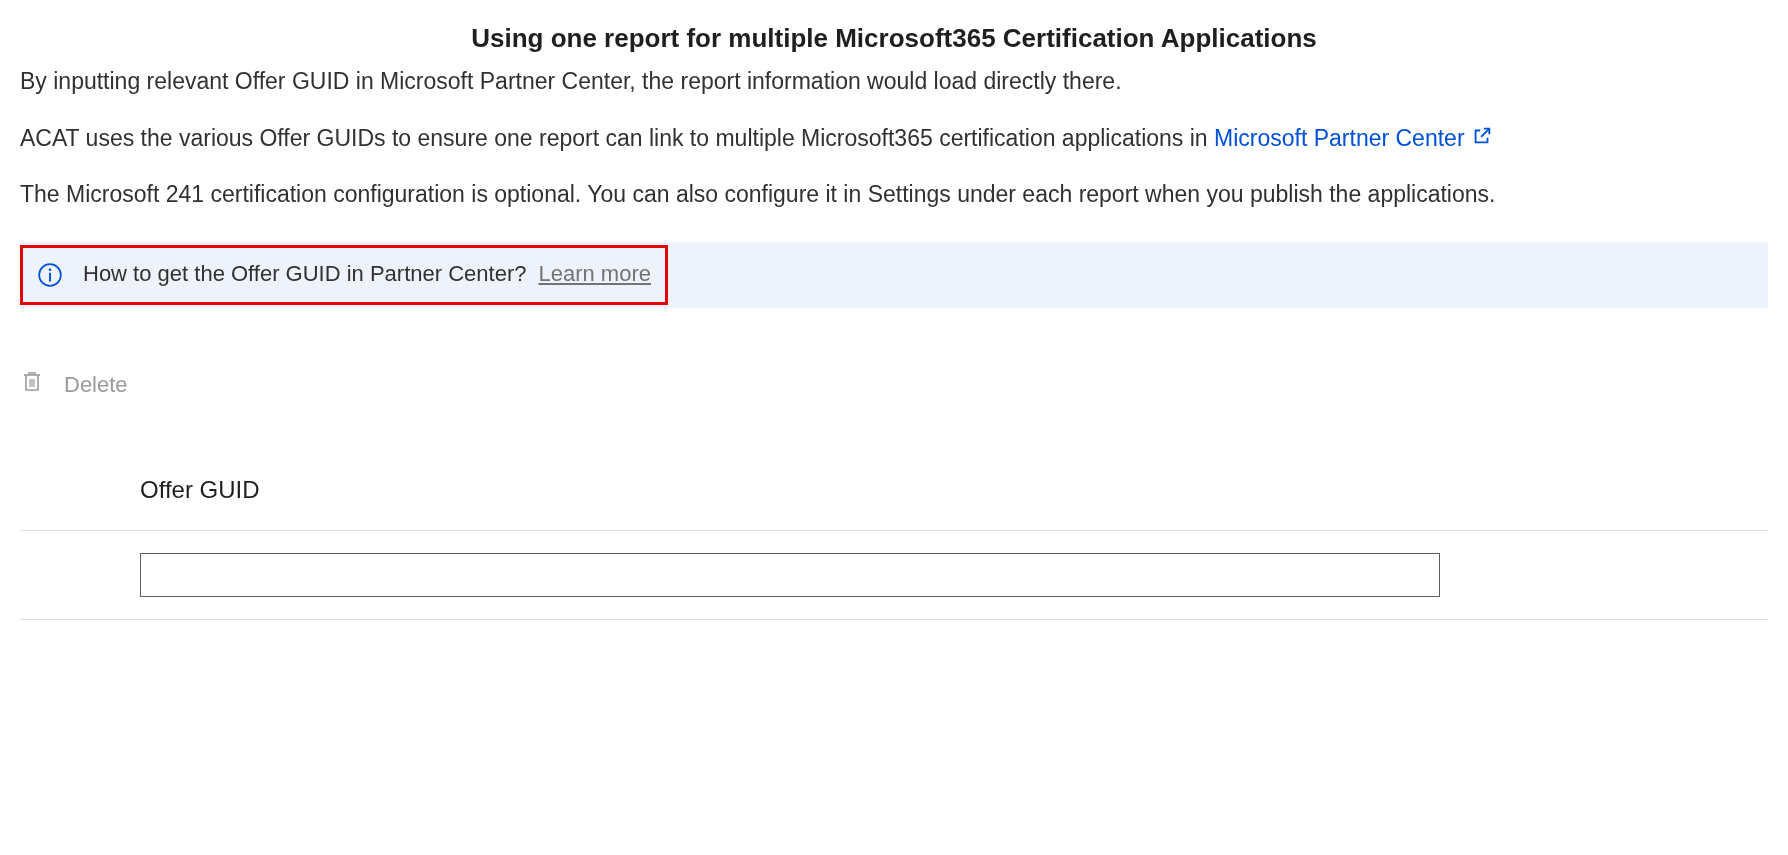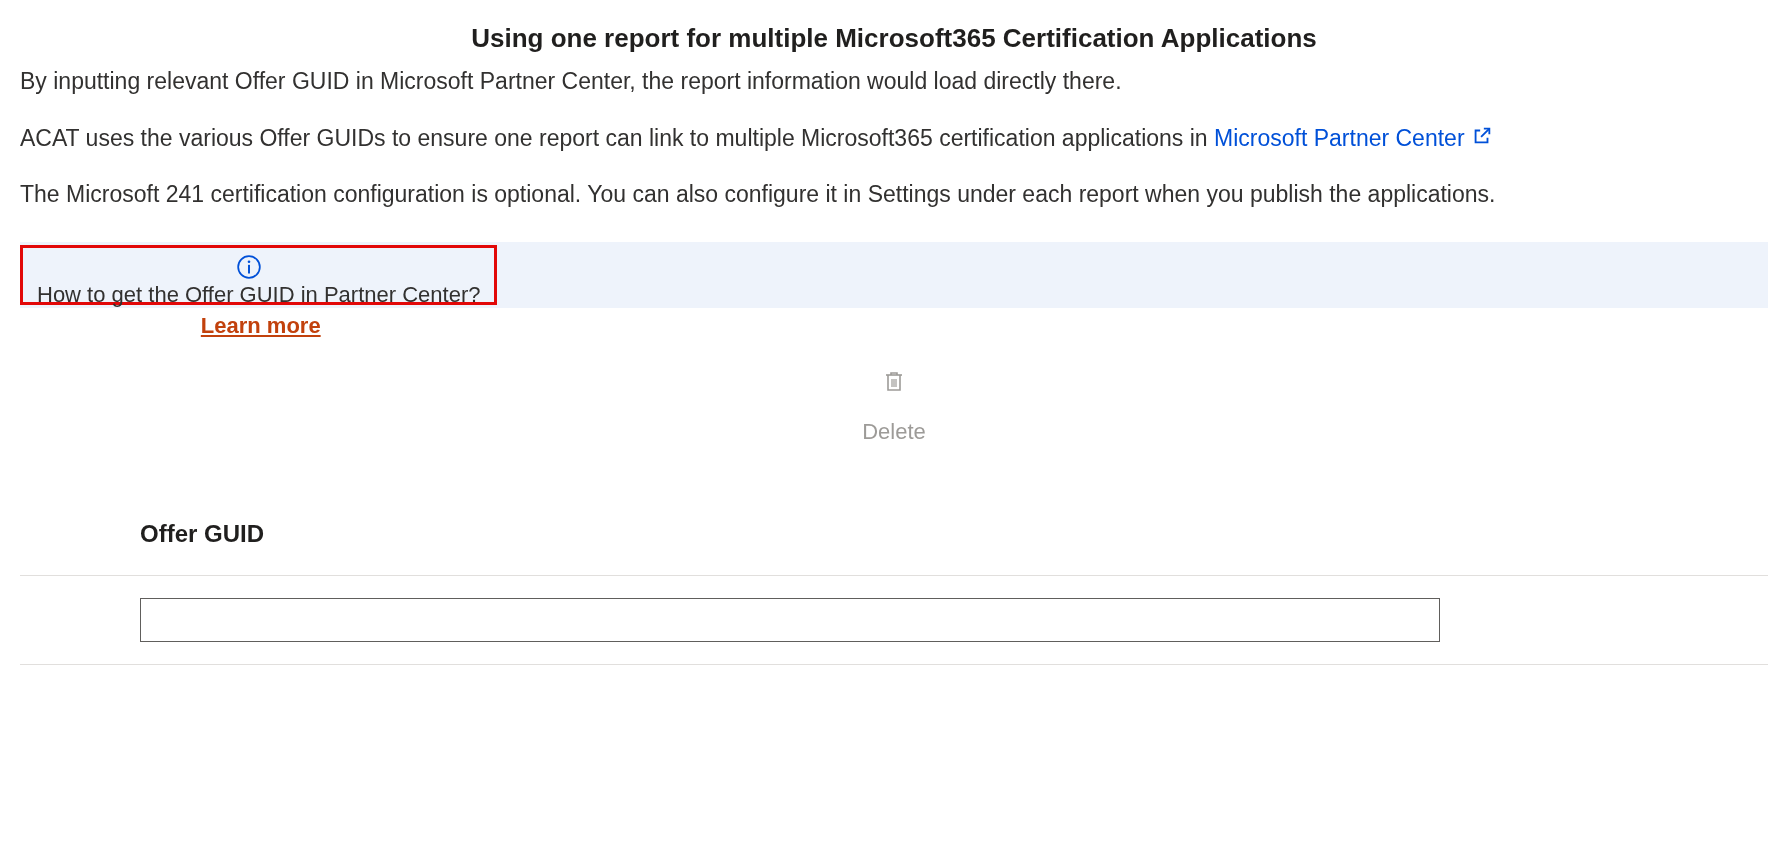--- a/index.html
+++ b/index.html
@@ -42,49 +42,46 @@
       font-size: 22px;
       width: 100%;
     }
     .info-bar-highlight {
       display: flex;
       align-items: center;
       border: 3px solid #e20808;
       padding: 6px 14px;
       margin: -9px 0 -9px -18px;
       height: 60px;
-      flex-direction: column;
     }
     .info-icon {
       display: inline-flex;
       margin-right: 20px;
     }
     .info-icon svg circle.outer { stroke: #0050d8; stroke-width: 1.6; fill: none; }
     .learn-more {
-      color: #c2410c;
+      color: #737373;
       text-decoration: underline;
       cursor: pointer;
-      margin-left: 4px;
-      font-weight: bold;
+      margin-left: 12px;
     }
     .toolbar {
       margin-top: 60px;
       display: flex;
       align-items: center;
-      gap: 14px;
+      gap: 20px;
       color: #9d9b98;
       font-size: 22px;
       cursor: pointer;
-      flex-direction: column;
     }
     .toolbar svg { stroke: #9d9b98; fill: none; }
     .col-header {
       margin-top: 70px;
       padding-left: 120px;
-      font-weight: 700;
+      font-weight: 400;
       font-size: 24px;
       color: #201f1e;
     }
     .hr {
       border: 0;
       border-top: 1px solid #e1dfdd;
       margin: 24px 0 0 0;
     }
     .row {
       padding: 22px 0 22px 120px;

